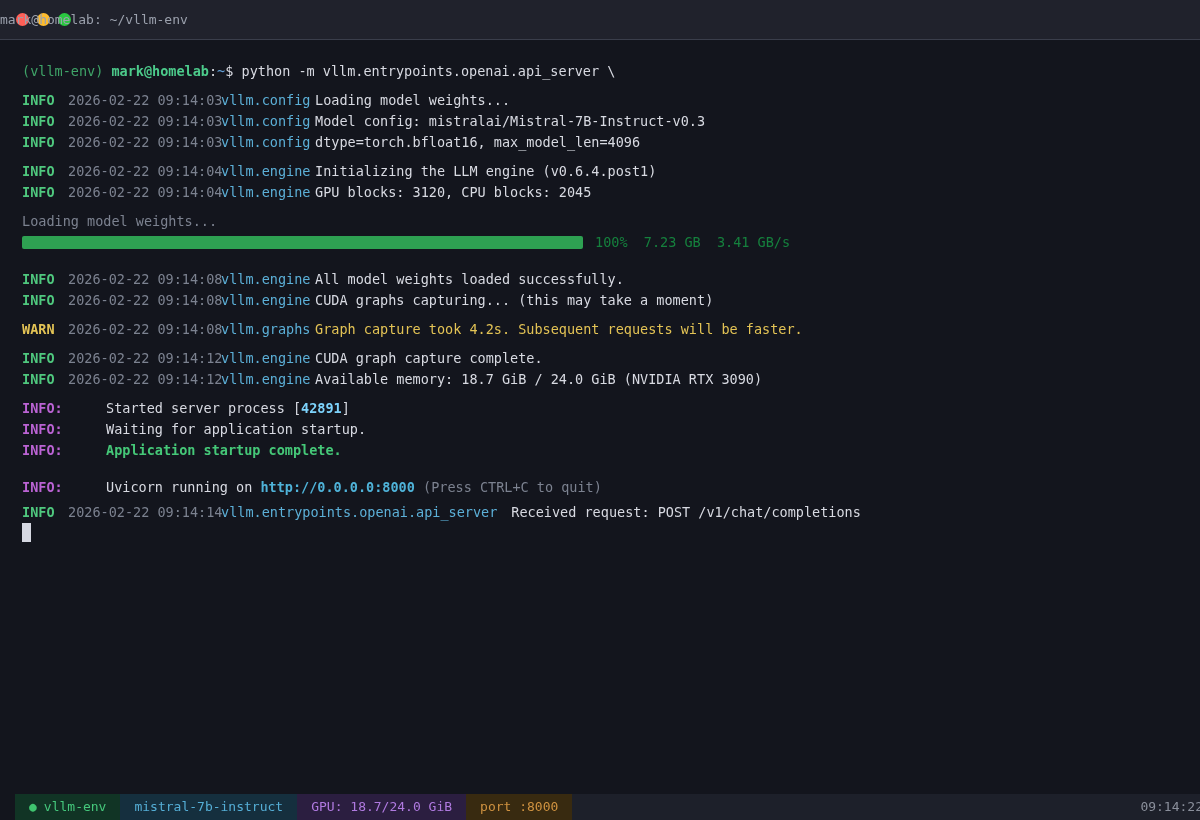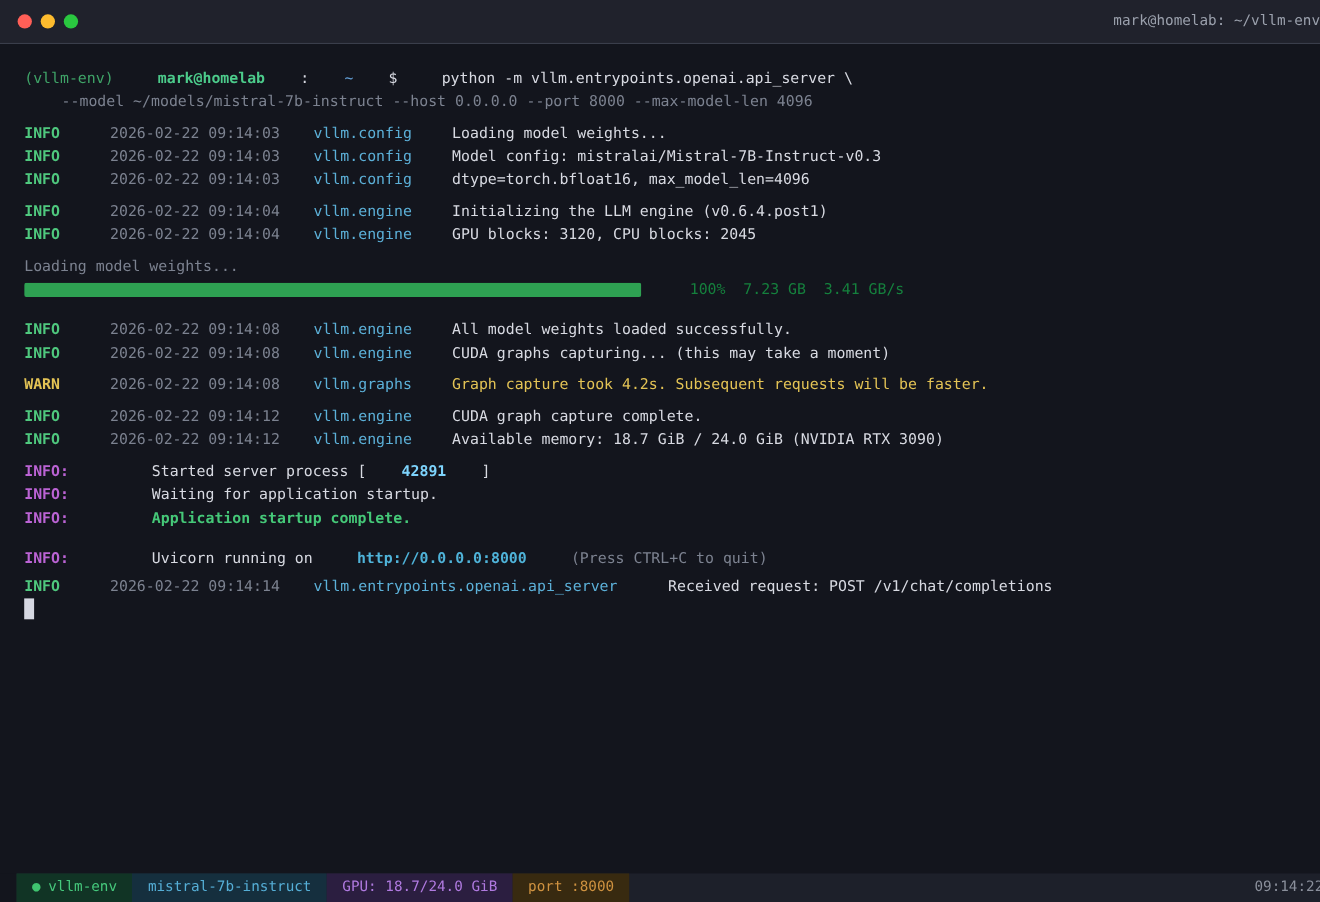--- a/index.html
+++ b/index.html
@@ -18,30 +18,30 @@
     display: flex;
     align-items: center;
     position: relative;
   }
   .lights { display: flex; gap: 8px; margin-left: 16px; }
   .light { width: 13px; height: 13px; border-radius: 50%; }
   .light.red { background: #ff5f57; }
   .light.yellow { background: #febc2e; }
   .light.green { background: #2ac840; }
   .win-title {
-    position: absolute; left: 0; right: 0; text-align: right;
+    position: absolute; left: 0; right: 0; text-align: left;
     color: #9ba1ad; font-size: 13px;
   }
   
   .terminal {
     height: 754px;
     padding: 21px 22px 0 22px;
     background: #13151d;
   }
-  .row { line-height: 21px; white-space: pre; display: flex; gap: 32px; }
+  .row { line-height: 21px; white-space: pre; display: flex; }
   .gap-xs { height: 4px; } .gap-s { height: 8px; } .gap-m { height: 16px; }
 
   .c-level { width: 46px; flex: none; font-weight: bold; }
   .c-ts    { width: 153px; flex: none; color: #7c8290; }
   .c-logger{ width: 94px; flex: none; color: #5cb0d8; }
   .c-logger.wide { width: auto; margin-right: 14px; }
   .c-msg   { color: #d8dae2; }
 
   .fg      { color: #d8dae2; }
   .gray    { color: #7c8290; }
@@ -93,21 +93,20 @@
     <div class="light yellow"></div>
     <div class="light green"></div>
   </div>
   <div class="win-title">mark@homelab: ~/vllm-env</div>
 </div>
 
 <div class="terminal">
 
   <div class="row"><span class="venv">(vllm-env) </span><span class="user">mark@homelab</span><span class="fg">:</span><span class="blue">~</span><span class="fg">$ </span><span class="fg">python -m vllm.entrypoints.openai.api_server \</span></div>
 
-  <div class="row" style="padding-left:34px"><span class="gray">--model ~/models/mistral-7b-instruct --host 0.0.0.0 --port 8000 --max-model-len 4096</span></div>
 
   <div class="gap-s"></div>
 
   <div class="row"><span class="c-level green">INFO</span><span class="c-ts">2026-02-22 09:14:03</span><span class="c-logger">vllm.config</span><span class="c-msg">Loading model weights...</span></div>
   <div class="row"><span class="c-level green">INFO</span><span class="c-ts">2026-02-22 09:14:03</span><span class="c-logger">vllm.config</span><span class="c-msg">Model config: mistralai/Mistral-7B-Instruct-v0.3</span></div>
   <div class="row"><span class="c-level green">INFO</span><span class="c-ts">2026-02-22 09:14:03</span><span class="c-logger">vllm.config</span><span class="c-msg">dtype=torch.bfloat16, max_model_len=4096</span></div>
 
   <div class="gap-s"></div>
 
   <div class="row"><span class="c-level green">INFO</span><span class="c-ts">2026-02-22 09:14:04</span><span class="c-logger">vllm.engine</span><span class="c-msg">Initializing the LLM engine (v0.6.4.post1)</span></div>

